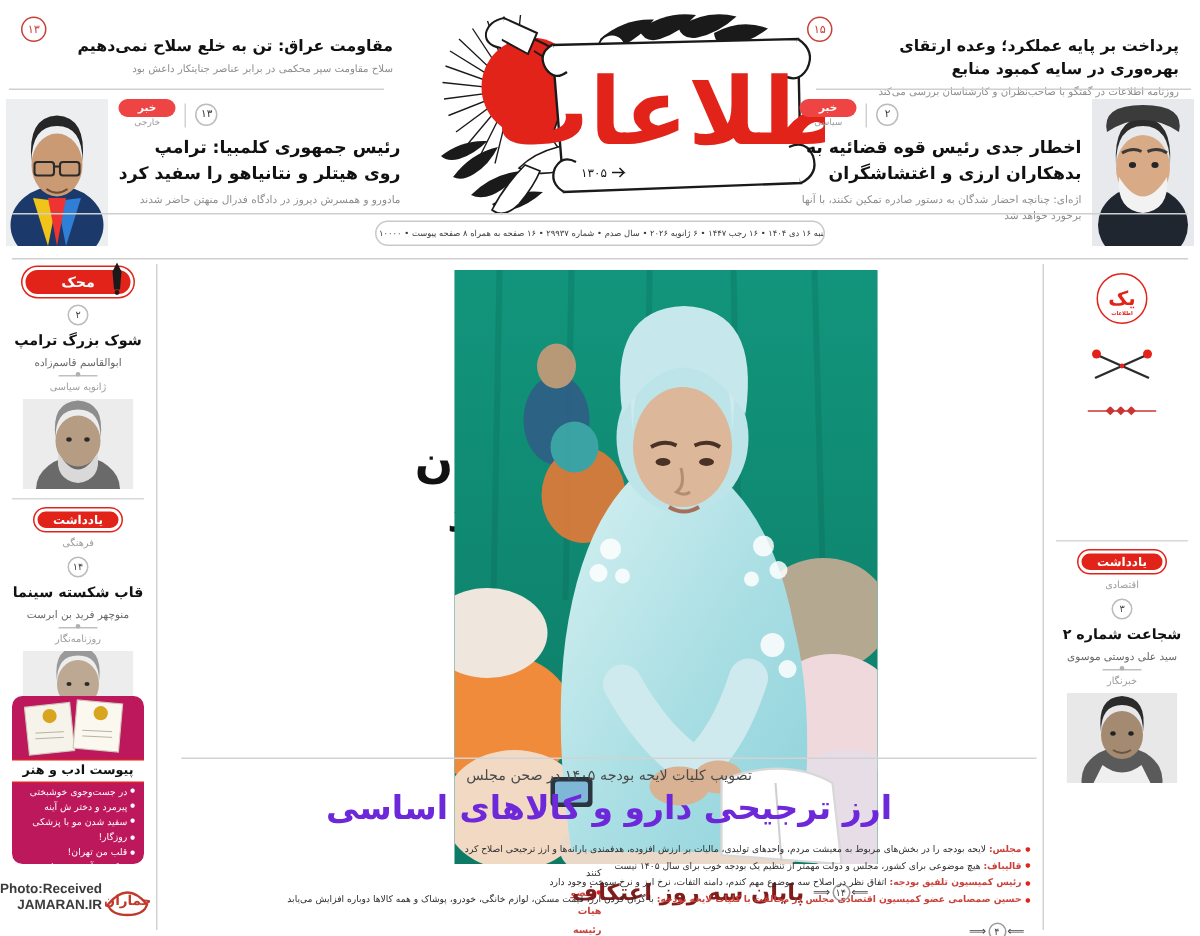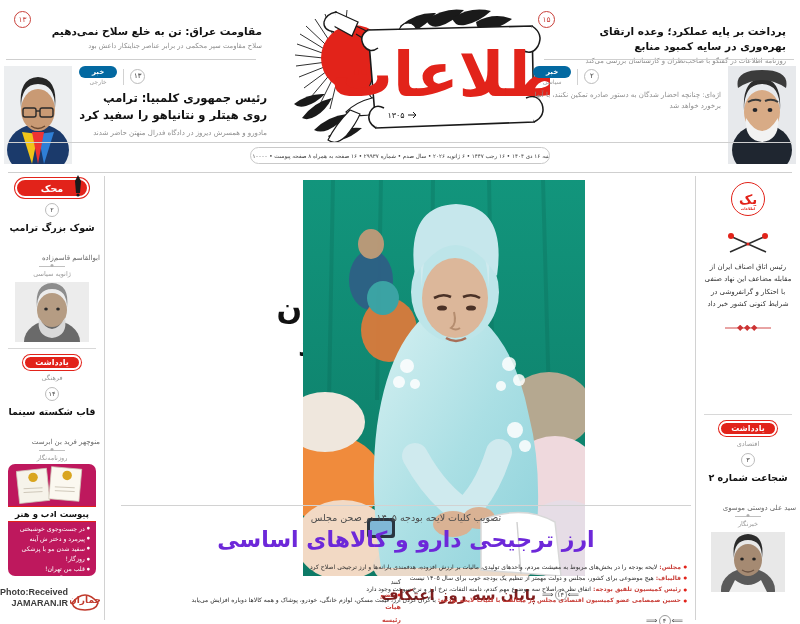--- a/index.html
+++ b/index.html
@@ -74,21 +74,21 @@
     flex:0 0 auto; width:68px; height:98px; overflow:hidden;
     position:relative;
   }
   .ear2 .txt{
     flex:1 1 auto; padding:0 7px; text-align:right;
   }
   .tagline{ display:flex; align-items:center; gap:6px; justify-content:flex-start; margin-bottom:3px;}
   .ear2.right .tagline{ justify-content:flex-end;}
   .ear2.left  .tagline{ justify-content:flex-end;}
   .chip{
-    background:#0369a1; color:#fff; border-radius:9px;
+    background:#ef4444; color:#fff; border-radius:9px;
     font-size:7px; padding:2px 13px; font-weight:bold;
     position:relative;
   }
   .chip-sub{
     position:absolute; top:12px; right:50%; transform:translateX(50%);
     color:#9a9a9a; font-size:6px; white-space:nowrap;
   }
   .chip-wrap{ position:relative; padding-bottom:9px;}
   .divider-v{ width:1px; height:16px; background:#d2d2d2;}
   .circ{
@@ -148,21 +148,21 @@
     width:14px;height:14px;border-radius:50%;
     border:1px solid #bcbcbc; color:#444;
     font-size:6.5px;line-height:12px;text-align:center;
     margin:5px auto 4px;
   }
   .side-title{
     text-align:center; font-weight:bold; font-size:9.5px; color:#111;
     line-height:1.45;
   }
   .side-author{
-    text-align:right; font-size:7px; color:#666; margin-top:19px;
+    text-align:center; font-size:7px; color:#666; margin-top:3px;
   }
   .side-dash{
     width:26px;height:1px;background:#c0c0c0;margin:4px auto 3px;
     position:relative;
   }
   .side-dash:after{
     content:""; position:absolute; left:50%; top:-1.5px; transform:translateX(-50%);
     width:3px;height:3px;border-radius:50%;background:#b0b0b0;
   }
   .side-role{
@@ -406,20 +406,21 @@
     </div>
     <div class="txt">
       <div class="tagline">
         <div class="circ">۲</div>
         <div class="divider-v"></div>
         <div class="chip-wrap">
           <div class="chip">خبر</div>
           <div class="chip-sub">سیاسی</div>
         </div>
       </div>
+      <h3>اخطار جدی رئیس قوه قضائیه به بدهکاران ارزی و اغتشاشگران</h3>
       <div class="lede">اژه‌ای: چنانچه احضار شدگان به دستور صادره تمکین نکنند، با آنها برخورد خواهد شد</div>
     </div>
   </div>
 
   <div class="ear2 left">
     <div class="portrait">
       <svg viewBox="0 0 68 98" xmlns="http://www.w3.org/2000/svg">
         <rect width="68" height="98" fill="#eceef0"></rect>
         <ellipse cx="34" cy="84" rx="31" ry="26" fill="#1b3a6b"></ellipse>
         <path d="M18 66 l10 32 l6 -30 z" fill="#f0c419"></path>
@@ -461,21 +462,20 @@
 
       <div class="rsb-ic">
         <svg viewBox="0 0 44 26" xmlns="http://www.w3.org/2000/svg">
           <line x1="4" y1="6" x2="40" y2="22" stroke="#2b2b2b" stroke-width="1.6"></line>
           <line x1="40" y1="6" x2="4" y2="22" stroke="#2b2b2b" stroke-width="1.6"></line>
           <circle cx="5" cy="6" r="3" fill="#e2231a"></circle>
           <circle cx="39" cy="6" r="3" fill="#e2231a"></circle>
           <circle cx="22" cy="14" r="1.6" fill="#e2231a"></circle>
         </svg>
       </div>
-      <div class="rsb-txt">رئیس اتاق اصناف ایران از مقابله مضاعف این نهاد صنفی با احتکار و گرانفروشی در شرایط کنونی کشور خبر داد</div>
       <div class="orn">
         <svg viewBox="0 0 46 6" xmlns="http://www.w3.org/2000/svg">
           <line x1="0" y1="3" x2="46" y2="3" stroke="#c33" stroke-width="0.9"></line>
           <g fill="#c33">
             <rect x="13" y="0.6" width="4.4" height="4.4" transform="rotate(45 15.2 2.8)"></rect>
             <rect x="20" y="0.6" width="4.4" height="4.4" transform="rotate(45 22.2 2.8)"></rect>
             <rect x="27" y="0.6" width="4.4" height="4.4" transform="rotate(45 29.2 2.8)"></rect>
           </g>
         </svg>
       </div>

